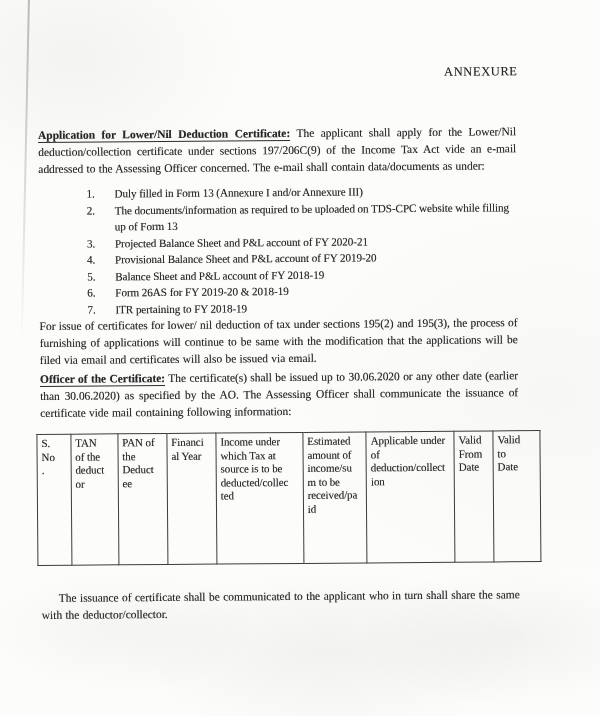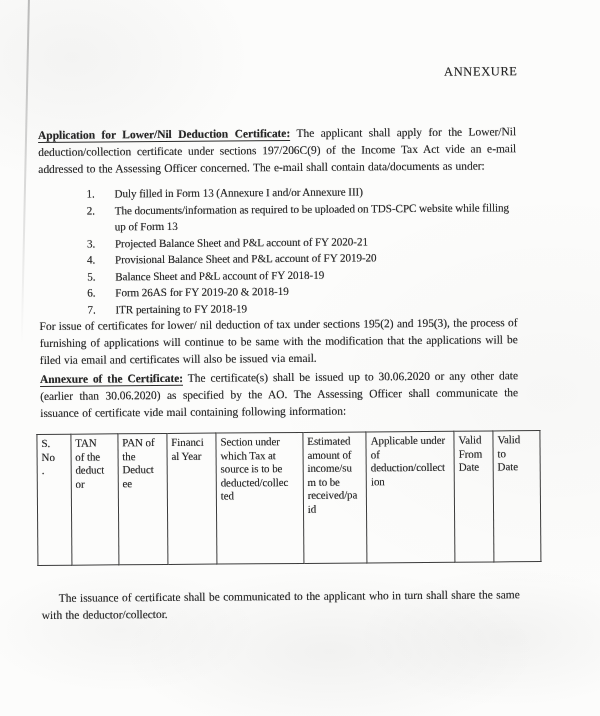--- a/index.html
+++ b/index.html
@@ -141,21 +141,21 @@
           <span class="txt">Form 26AS for FY 2019-20 &amp; 2018-19</span>
         </li>
       <li class="doc-item">
           <span class="num">7.</span>
           <span class="txt">ITR pertaining to FY 2018-19</span>
         </li>
     </ol>
 
     <p class="para p-process">For issue of certificates for lower/ nil deduction of tax under sections 195(2) and 195(3), the process of furnishing of applications will continue to be same with the modification that the applications will be filed via email and certificates will also be issued via email.</p>
 
-    <p class="para p-issuance"><span class="heading-u">Annexure of the Certificate:</span> <span>The certificate(s) shall be issued up to 30.06.2020 or any other date (earlier than 30.06.2020) as specified by the AO. The Assessing Officer shall communicate the issuance of certificate vide mail containing following information:</span></p>
+    <p class="para p-issuance"><span class="heading-u">Officer of the Certificate:</span> <span>The certificate(s) shall be issued up to 30.06.2020 or any other date (earlier than 30.06.2020) as specified by the AO. The Assessing Officer shall communicate the issuance of certificate vide mail containing following information:</span></p>
 
     <table class="cert-table">
       <colgroup>
         <col style="width:33px">
           <col style="width:46px">
           <col style="width:48px">
         <col style="width:48px">
           <col style="width:85px">
           <col style="width:62px">
         <col style="width:86px">
@@ -170,21 +170,21 @@
         <td>TAN
 of the
 deduct
 or</td>
         <td>PAN of
 the
 Deduct
 ee</td>
         <td>Financi
 al Year</td>
-        <td>Section under
+        <td>Income under
 which Tax at
 source is to be
 deducted/collec
 ted</td>
         <td>Estimated
 amount of
 income/su
 m to be
 received/pa
 id</td>

